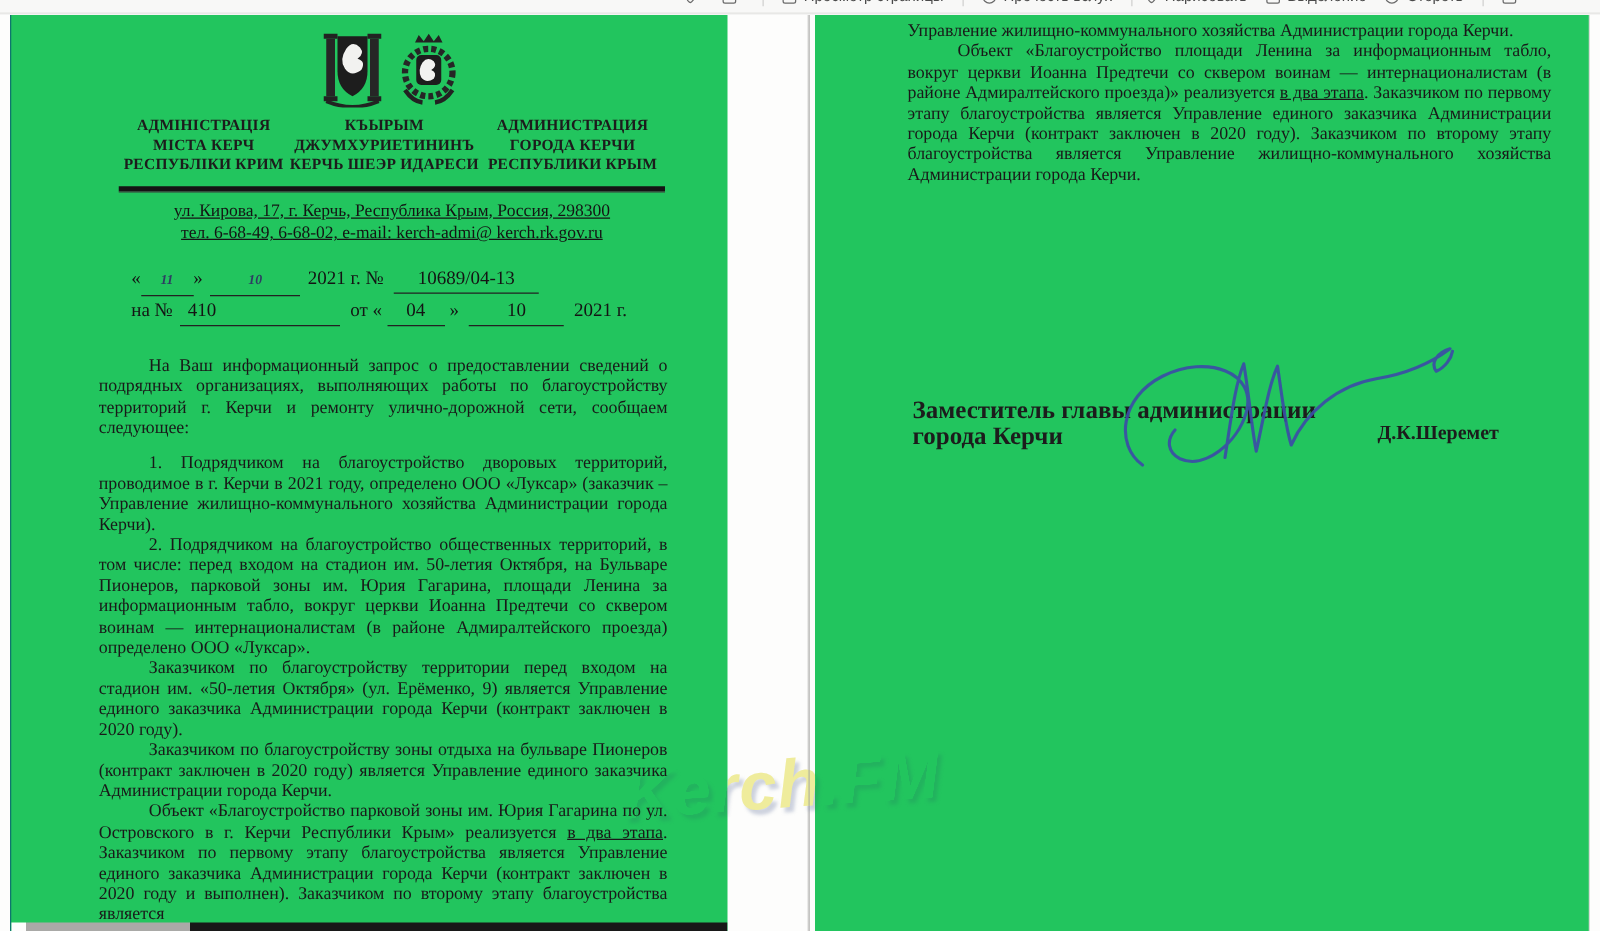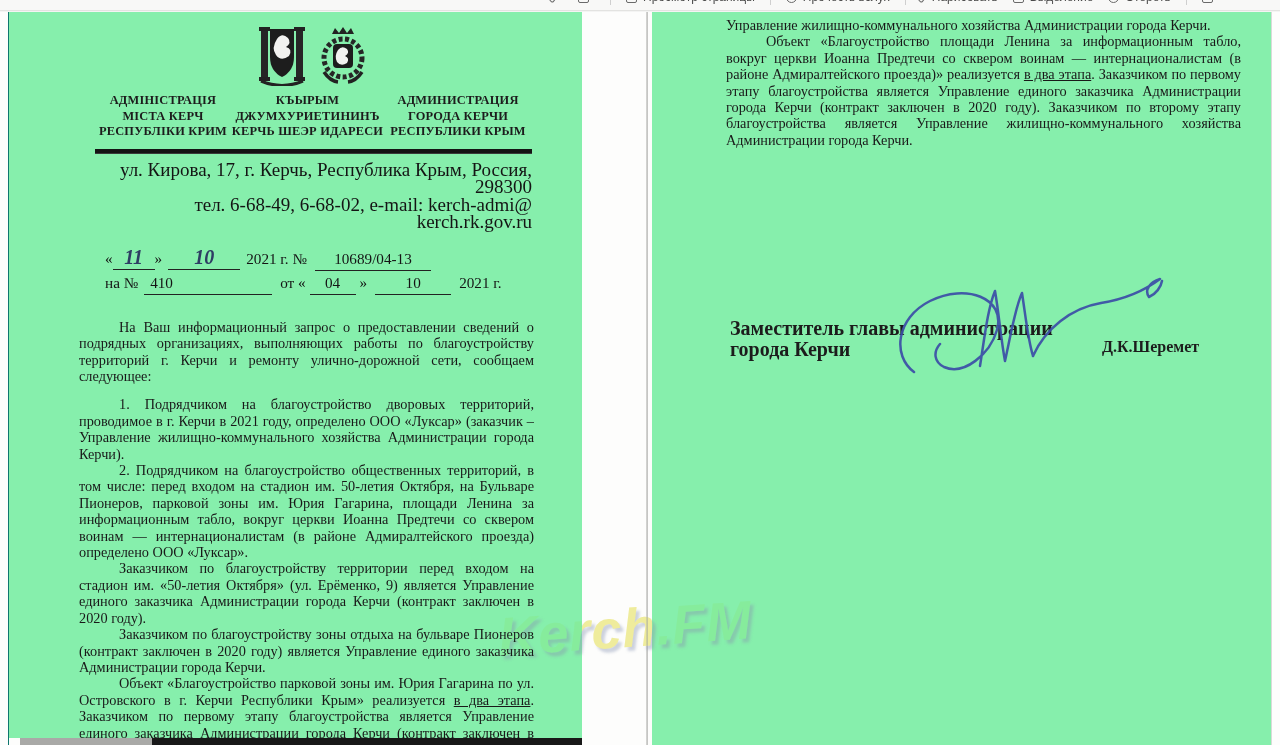--- a/index.html
+++ b/index.html
@@ -13,44 +13,44 @@
                    align-items:center; gap:15px; white-space:nowrap;
                    font-family:"Liberation Sans",sans-serif; font-size:12px; color:#4a4a4a; }
   .tb-item { display:flex; align-items:center; gap:6px; cursor:pointer; }
   .micon { display:inline-block; width:11px; height:11px; border:1.4px solid #6a6a6a; border-radius:2px; }
   .micon.round { border-radius:50%; }
   .micon.slanted { transform:rotate(40deg); width:5px; height:12px; border-radius:2px; }
   .tb-sep { width:1px; height:15px; background:#cfcfcf; }
 
   
   .doc { position:absolute; top:12px; left:0; right:0; bottom:0; background:#fdfdfc; }
-  .page { position:absolute; top:0; bottom:0; background:#86efac; overflow:hidden; color:#1c1c1c; }
+  .page { position:absolute; top:0; bottom:0; background:#22c55e; overflow:hidden; color:#1c1c1c; }
   .page-left  { left:8px;  width:574px; border-left:1px solid #0f766e; }
   .page-right { left:652px; width:620px; border-right:1px solid #d9d9d7; }
   .divider { position:absolute; left:646px; top:0; bottom:0; width:2px;
              background:linear-gradient(to right,#d8d8d6,#bfbfbd); z-index:2; }
 
   
   .letterhead { padding:10px 50px 0 86px; }
   .emblems { display:flex; justify-content:center; align-items:flex-end; gap:10px; height:64px; }
   .org-row { display:flex; justify-content:space-between; margin-top:7px; text-align:center;
              font-weight:bold; font-size:12.4px; line-height:15.6px; letter-spacing:.2px; }
   .org-col { white-space:pre-line; }
   .org-col.c1 { width:158px; } .org-col.c2 { width:172px; } .org-col.c3 { width:178px; }
   .rule { margin-top:9px; height:2px; border-top:4px solid #141414; border-bottom:1px solid #3a3a3a; }
-  .address { text-align:right; margin-top:7px; font-size:19px; line-height:17.5px; color:#141414; }
+  .address { text-align:center; margin-top:7px; font-size:14px; line-height:17.5px; color:#141414;text-decoration:underline; }
 
   
   .ref { margin:15px 0 0 96px; font-size:15.2px; line-height:23px; color:#141414; }
   .fld { display:inline-block; border-bottom:1px solid #222; text-align:center; }
   .fld-day { width:42px; } .fld-month { width:72px; margin:0 6px; }
   .fld-num { width:116px; margin-left:8px; }
   .fld-in  { width:128px; text-align:left; padding-left:6px; margin:0 8px 0 6px; }
   .fld-day2 { width:46px; margin:0 4px; } .fld-month2 { width:76px; margin:0 8px; }
-  .hand { font-style:italic; font-weight:600; color:#2e3d63; font-size:20px; }
+  .hand { font-style:italic; font-weight:600; color:#2e3d63; font-size:11px; }
 
   
   .addressee { margin:20px 0 0 346px; font-weight:bold; font-size:14.8px; line-height:21.5px; }
 
   
   .body-text { text-align:justify; font-size:14.3px; line-height:16.4px; color:#191919; }
   .body-left  { margin:24px 48px 0 70px; }
   .body-right { margin:5px 30px 0 74px; }
   .body-text p { margin:0; text-indent:40px; }
   .body-text p.noindent { text-indent:0; }

